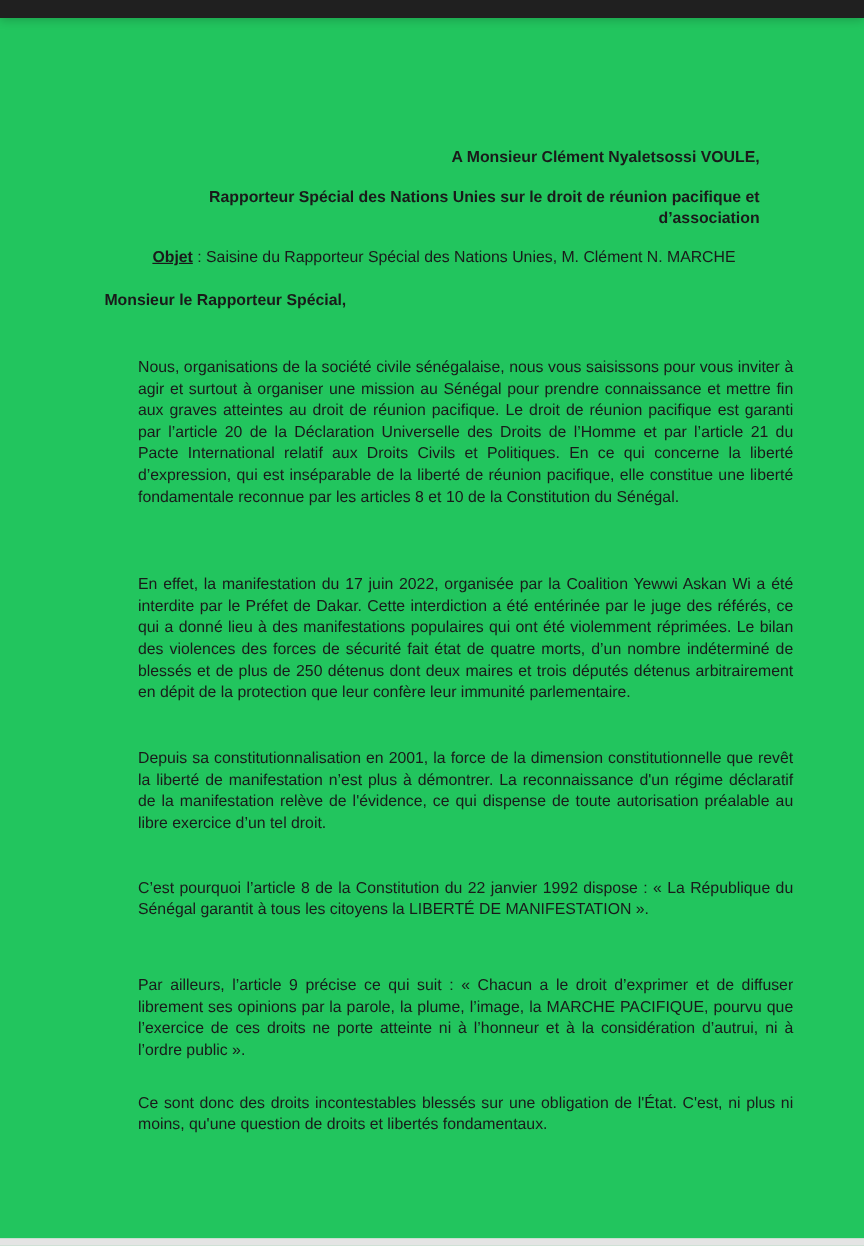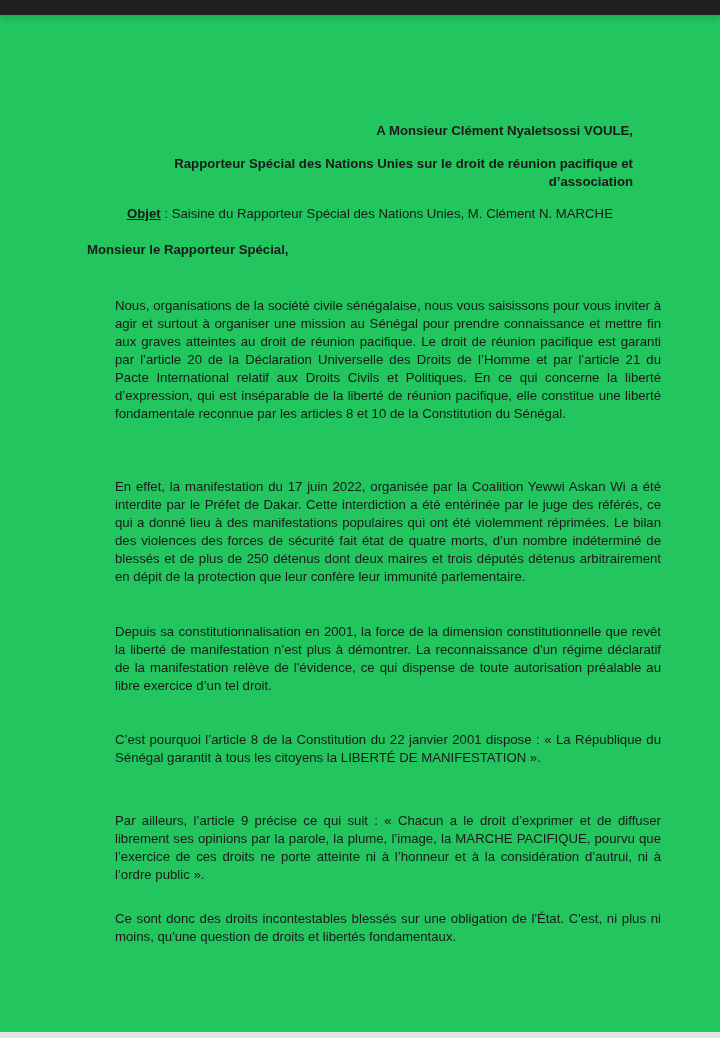--- a/index.html
+++ b/index.html
@@ -102,19 +102,19 @@
 
 <div class="page">
   <div class="content">
     <div class="addressee">A Monsieur Clément Nyaletsossi VOULE,</div>
     <div class="title-block">Rapporteur Spécial des Nations Unies sur le droit de réunion pacifique et d’association</div>
     <div class="object-line"><span class="object-label">Objet</span><span> : </span><span>Saisine du Rapporteur Spécial des Nations Unies, M. Clément N. MARCHE</span></div>
     <div class="salutation">Monsieur le Rapporteur Spécial,</div>
     <p class="para p1">Nous, organisations de la société civile sénégalaise, nous vous saisissons pour vous inviter à agir et surtout à organiser une mission au Sénégal pour prendre connaissance et mettre fin aux graves atteintes au droit de réunion pacifique. Le droit de réunion pacifique est garanti par l’article 20 de la Déclaration Universelle des Droits de l’Homme et par l’article 21 du Pacte International relatif aux Droits Civils et Politiques. En ce qui concerne la liberté d’expression, qui est inséparable de la liberté de réunion pacifique, elle constitue une liberté fondamentale reconnue par les articles 8 et 10 de la Constitution du Sénégal.</p>
     <p class="para p2">En effet, la manifestation du 17 juin 2022, organisée par la Coalition Yewwi Askan Wi  a été interdite par le Préfet de Dakar. Cette interdiction a été entérinée par le juge des référés, ce qui a donné lieu à des manifestations populaires qui ont été violemment réprimées. Le bilan des violences des forces de sécurité fait état de quatre morts, d’un nombre indéterminé de blessés et de plus de 250 détenus dont deux maires et trois députés détenus arbitrairement en dépit de la protection que leur confère leur immunité parlementaire.</p>
     <p class="para p3">Depuis sa constitutionnalisation en 2001, la force de la dimension constitutionnelle que revêt la liberté de manifestation n’est plus à démontrer. La reconnaissance d'un régime déclaratif de la manifestation relève de l'évidence, ce qui dispense de toute autorisation préalable au libre exercice d’un tel droit.</p>
-    <p class="para p4">C’est pourquoi l’article 8 de la Constitution du 22 janvier 2001 dispose : « La République du Sénégal garantit à tous les citoyens la LIBERTÉ      DE MANIFESTATION ».</p>
+    <p class="para p4">C’est pourquoi l’article 8 de la Constitution du 22 janvier 1992 dispose : « La République du Sénégal garantit à tous les citoyens la LIBERTÉ      DE MANIFESTATION ».</p>
     <p class="para p5">Par ailleurs, l’article 9 précise ce qui suit : « Chacun a le droit d’exprimer et de diffuser librement ses opinions par la parole, la plume, l’image, la MARCHE PACIFIQUE, pourvu que l’exercice de ces droits ne porte atteinte ni à l’honneur et à la considération d’autrui, ni à l’ordre public ».</p>
     <p class="para p6">Ce sont donc des droits incontestables blessés sur une obligation de l'État. C'est, ni plus ni moins, qu'une question de droits et libertés fondamentaux.</p>
   </div>
 </div>
 
 <div class="bottom-bar"></div>
 
 </body></html>

